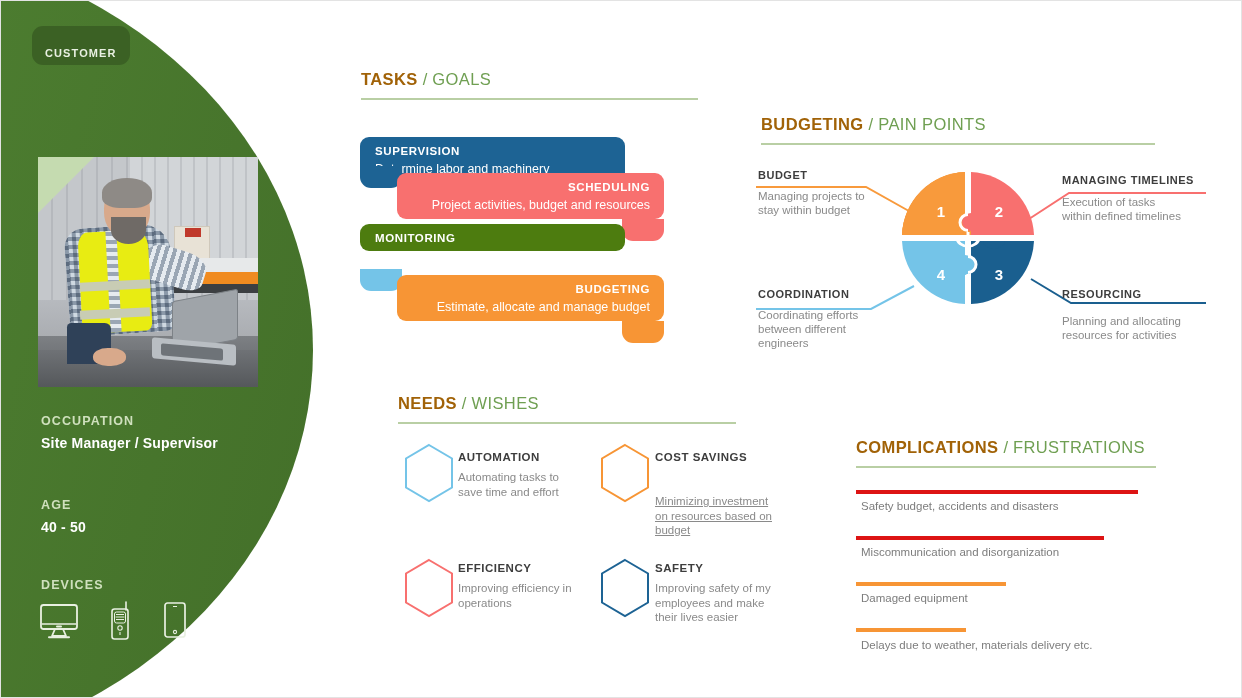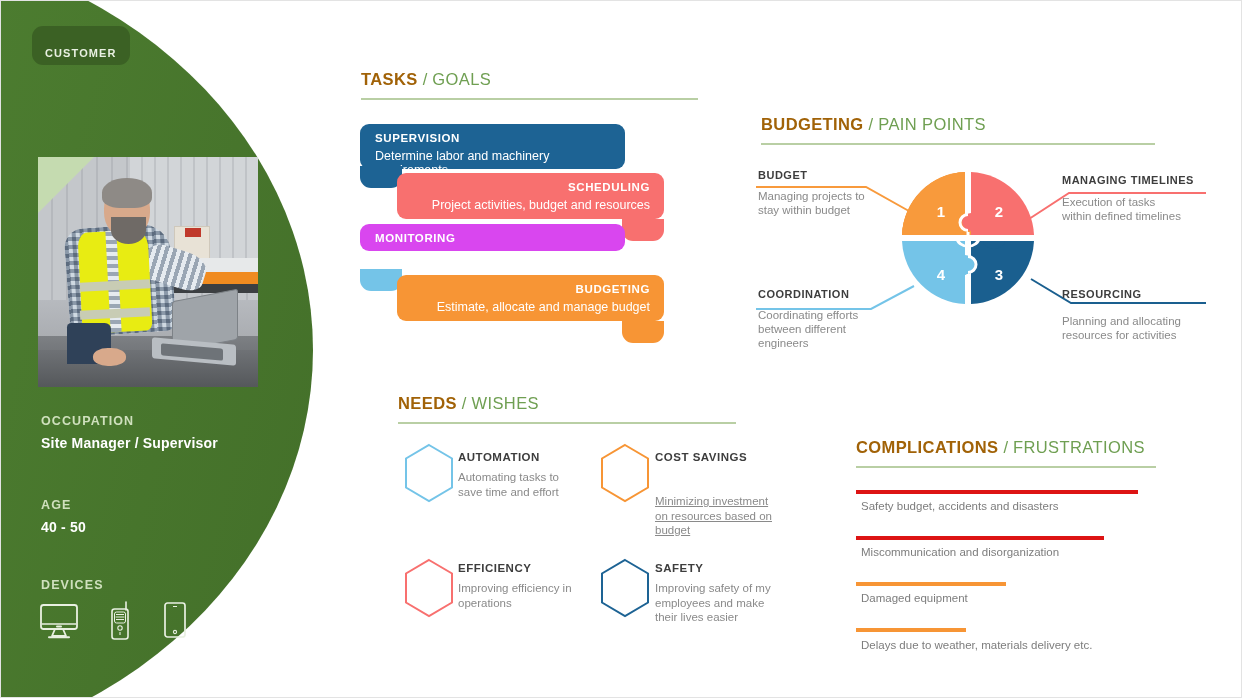--- a/index.html
+++ b/index.html
@@ -188,33 +188,33 @@
         <line x1="12" y1="5.5" x2="16" y2="5.5" stroke="#e9f0e2" stroke-width="1"></line>
       </svg>
     </div>
   </div>
 
   <div class="sec-head" style="left:360px; top:69px;">
     <span class="w1">TASKS</span><span class="sl">/</span><span class="w2">GOALS</span>
   </div>
   <div class="sec-rule" style="left:360px; top:97px; width:337px;"></div>
 
-  <div class="ribbon" style="left:359px; top:123px; width:265px; height:45px; background:#1d6394;">
+  <div class="ribbon" style="left:359px; top:136px; width:265px; height:45px; background:#1d6394;">
     <div class="rt" style="left:15px; top:8px;">SUPERVISION</div>
     <div class="rd" style="left:15px; top:25px;">Determine labor and machinery requirements</div>
   </div>
   <div class="ribbon-tail" style="left:359px; top:165px; background:#1d6394;"></div>
 
   <div class="ribbon" style="left:396px; top:172px; width:267px; height:46px; background:#f8706f;">
     <div class="rt" style="right:14px; top:8px;">SCHEDULING</div>
     <div class="rd" style="right:14px; top:25px;">Project activities, budget and resources</div>
   </div>
   <div class="ribbon-tail" style="left:621px; top:218px; background:#f8706f;"></div>
 
-  <div class="ribbon" style="left:359px; top:223px; width:265px; height:27px; background:#d946ef;">
+  <div class="ribbon" style="left:359px; top:223px; width:265px; height:27px; background:#4d7c0f;">
     <div class="rt" style="left:15px; top:8px;">MONITORING</div>
     <div class="rd" style="left:15px; top:25px;">Review projects activities and progress</div>
   </div>
   <div class="ribbon-tail" style="left:359px; top:268px; background:#74c4e8;"></div>
 
   <div class="ribbon" style="left:396px; top:274px; width:267px; height:46px; background:#f79535;">
     <div class="rt" style="right:14px; top:8px;">BUDGETING</div>
     <div class="rd" style="right:14px; top:25px;margin-left:25px;">Estimate, allocate and manage budget</div>
   </div>
   <div class="ribbon-tail" style="left:621px; top:320px; background:#f79535;"></div>

